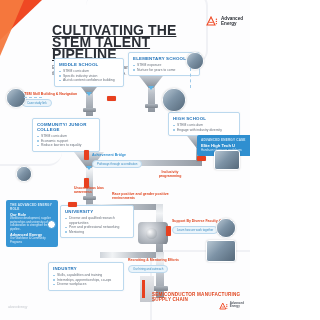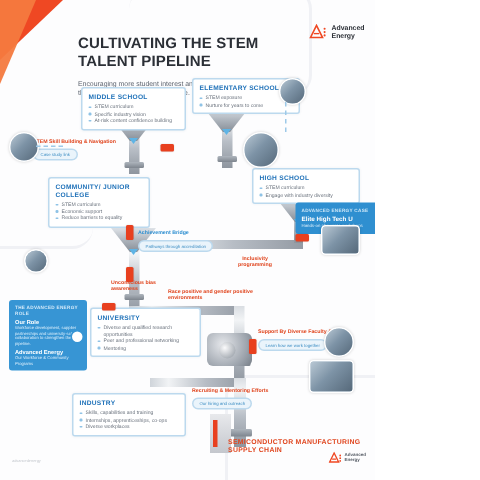--- a/index.html
+++ b/index.html
@@ -18,21 +18,21 @@
   .bg3{left:150px;top:250px;width:120px;height:90px;border-bottom:none;border-right:none;}
 
   
   .wedge{position:absolute;left:0;top:0;width:0;height:0;
     border-left:42px solid #ef4823;border-bottom:40px solid transparent;}
   .wedge2{position:absolute;left:0;top:0;width:0;height:0;
     border-left:24px solid #f47a3f;border-bottom:56px solid transparent;opacity:.95;}
 
   
   .hdr{position:absolute;left:52px;top:24px;width:140px;}
-  .hdr h1{margin:0;font-size:10px;line-height:12px;font-weight:bold;color:#2b2f36;letter-spacing:.1px;}
+  .hdr h1{margin:0;font-size:14px;line-height:12px;font-weight:bold;color:#2b2f36;letter-spacing:.1px;text-decoration:underline;}
   .hdr p{margin:5px 0 0;font-size:4.6px;line-height:6.4px;color:#5d646f;}
 
   
   .logo{position:absolute;right:7px;top:16px;display:flex;align-items:center;gap:3px;}
   .logo .mark{width:12px;height:10px;position:relative;}
   .logo .mark svg{display:block;}
   .logo .txt{font-size:4.6px;line-height:5.2px;color:#2b2f36;font-weight:bold;}
 
   
   .card{position:absolute;background:#ffffff;border:0.7px solid #bcd9ee;border-radius:2px;

